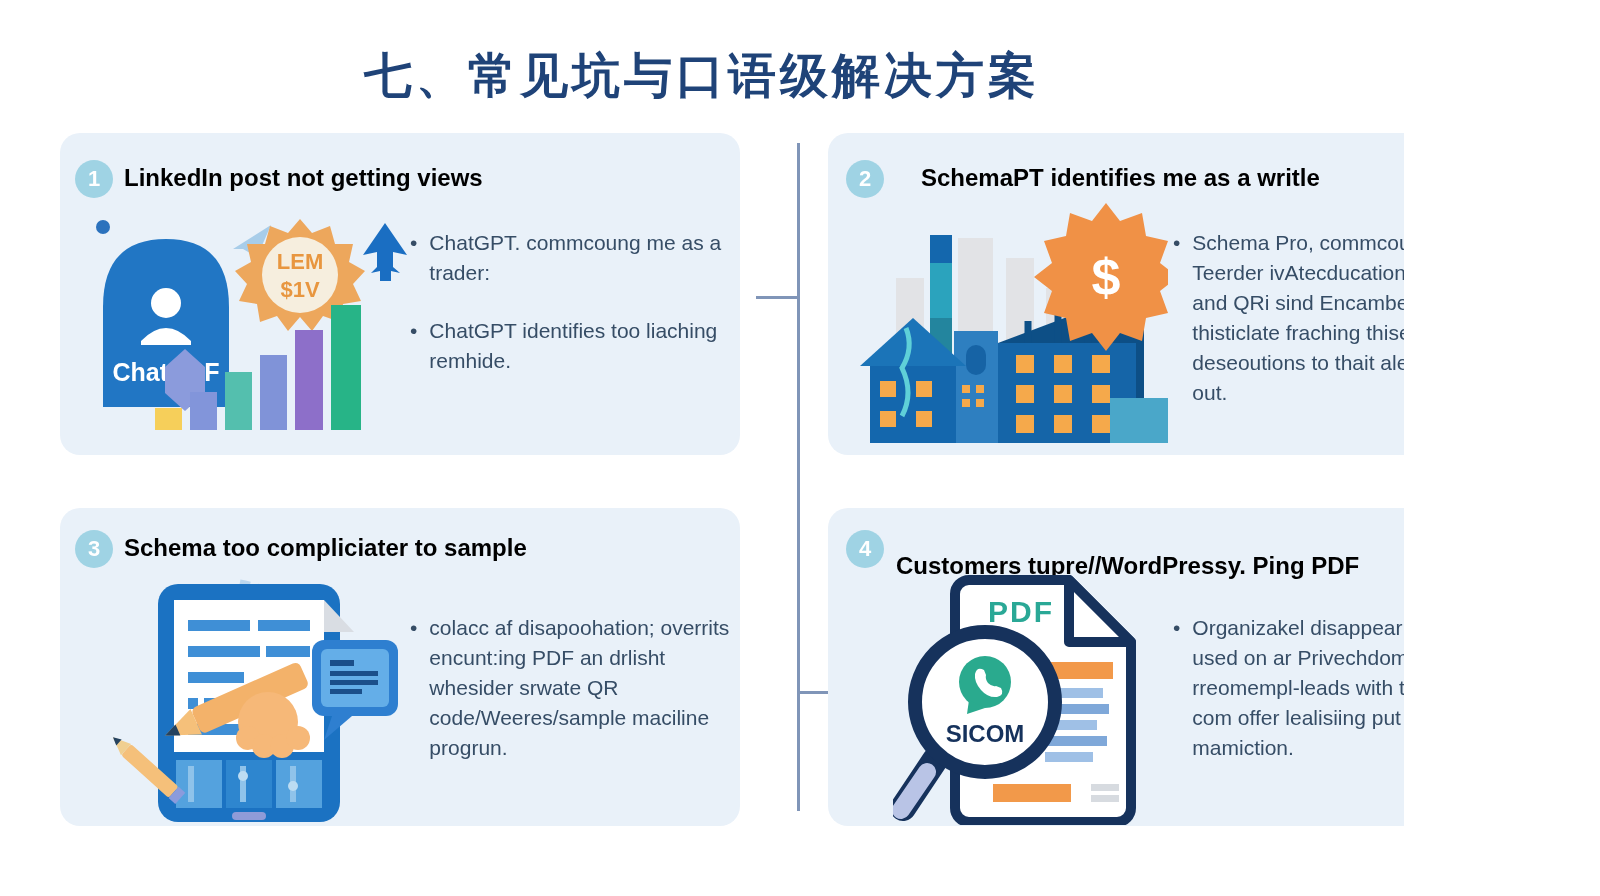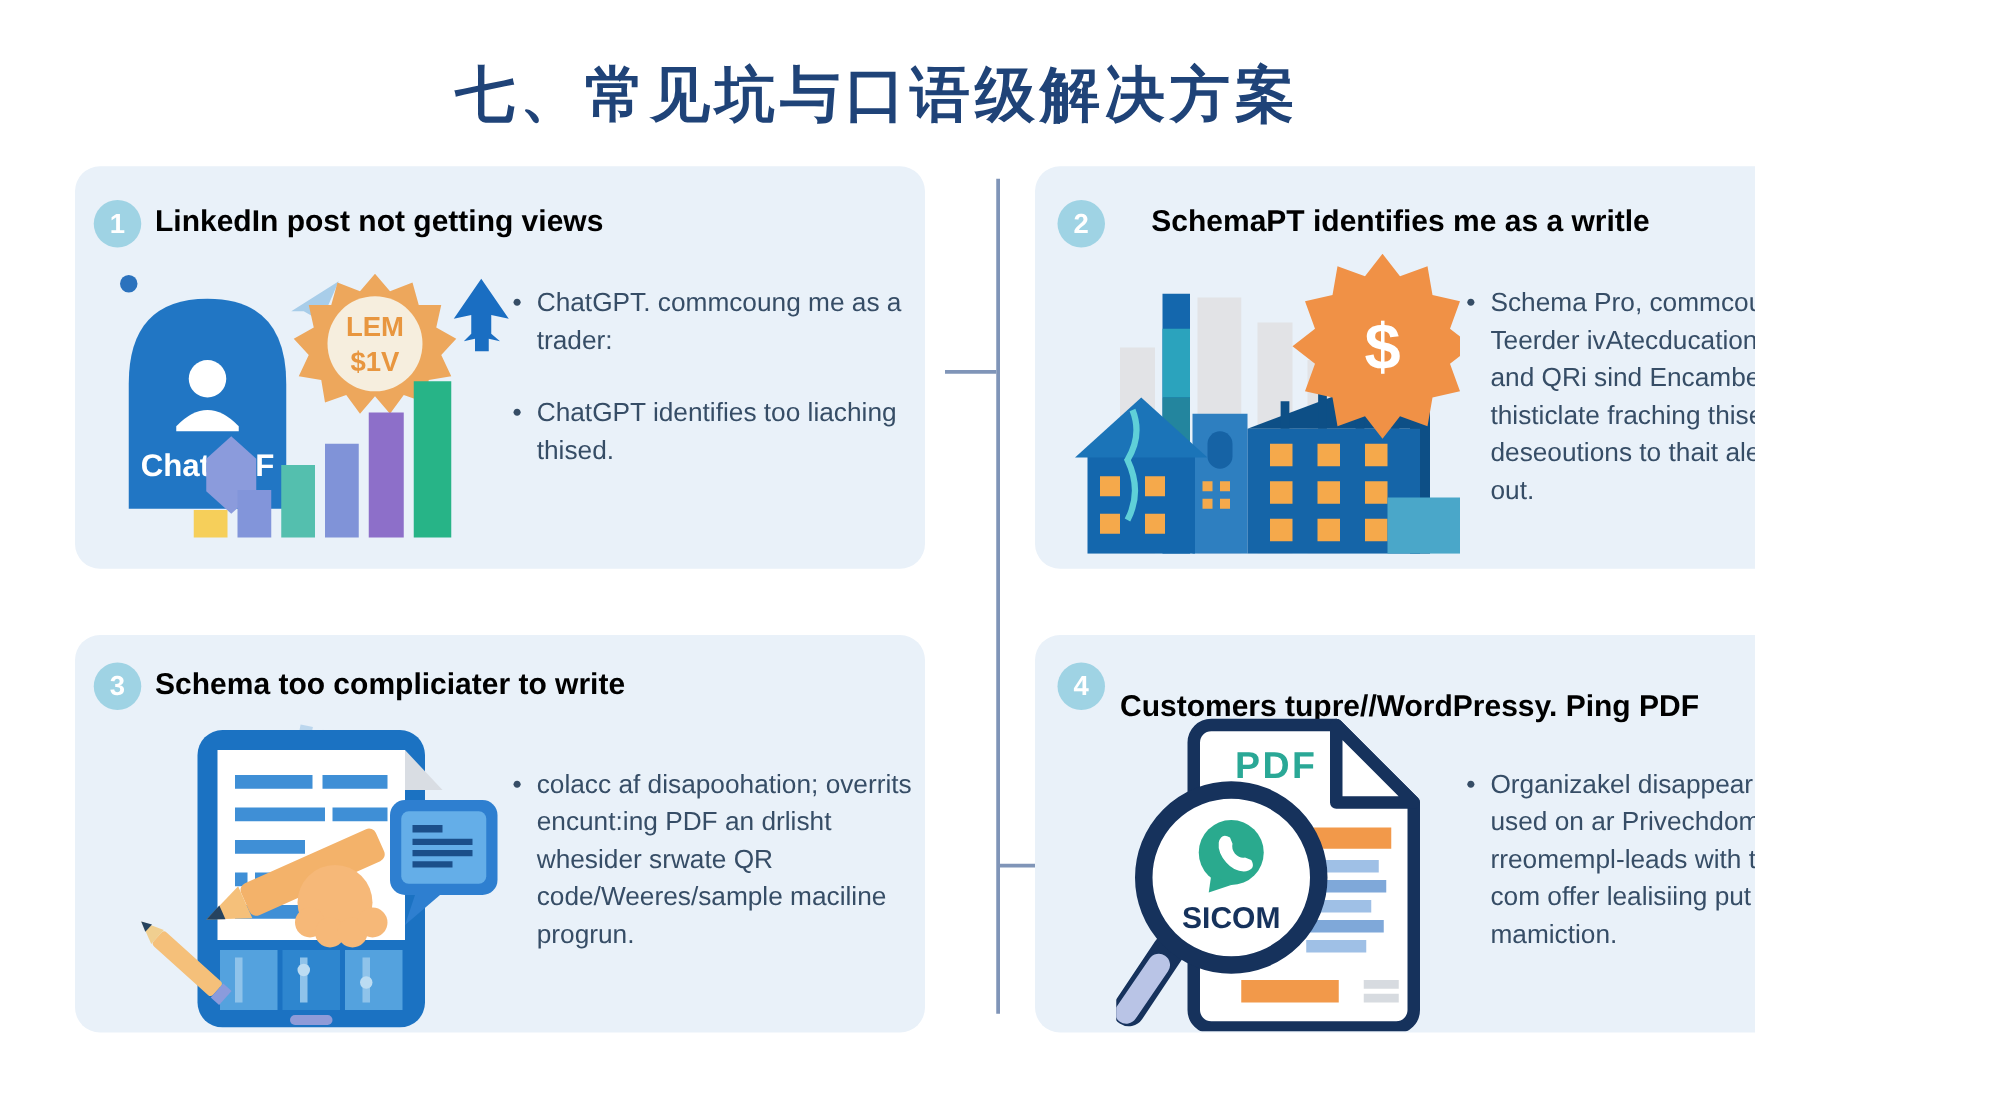--- a/index.html
+++ b/index.html
@@ -71,21 +71,21 @@
         <rect x="246" y="94" width="30" height="125" fill="#27b487"></rect>
       </g>
     </svg>
     <ul class="bullets" style="left:350px;top:95px;width:312px;">
       <li>
           <span class="dot">•</span>
           <span>ChatGPT. commcoung me as a trader:</span>
         </li>
       <li>
           <span class="dot">•</span>
-          <span>ChatGPT identifies too liaching thised.</span>
+          <span>ChatGPT identifies too liaching remhide.</span>
         </li>
     </ul>
   </div>
 
   <div class="card" id="card2">
     <div class="badge" style="left:18px;top:27px;">2</div>
     <div class="card-heading" style="left:68px;top:31px;margin-left:25px;">SchemaPT identifies me as a writle</div>
     <svg class="illu" style="left:30px;top:70px;" width="310" height="240" viewBox="0 0 310 240">
 
       <g fill="#e2e3e6">
@@ -150,21 +150,21 @@
     <ul class="bullets" style="left:345px;top:95px;width:328px;">
       <li>
           <span class="dot">•</span>
           <span>Schema Pro, commcoung Teerder ivAtecducation. 200 poyi and QRi sind Encamber nind thisticlate fraching thised deseoutions to thait alerralying out.</span>
         </li>
     </ul>
   </div>
 
   <div class="card" id="card3">
     <div class="badge" style="left:15px;top:22px;">3</div>
-    <div class="card-heading" style="left:64px;top:26px;">Schema too compliciater to write</div>
+    <div class="card-heading" style="left:64px;top:26px;">Schema too compliciater to sample</div>
     <svg class="illu" style="left:40px;top:62px;" width="300" height="252" viewBox="0 0 300 252">
       <path d="M140,12 Q225,28 205,95" stroke="#bcd7ee" stroke-width="5" stroke-dasharray="10 8" fill="none"></path>
 
       <g>
         <rect x="58" y="14" width="182" height="238" rx="20" fill="#1b72c2"></rect>
         <rect x="74" y="30" width="150" height="152" fill="#ffffff"></rect>
         <polygon points="224,30 254,62 224,62" fill="#d9dde3"></polygon>
         <g fill="#3f8fd6">
           <rect x="88" y="50" width="62" height="11"></rect>
             <rect x="158" y="50" width="52" height="11"></rect>

